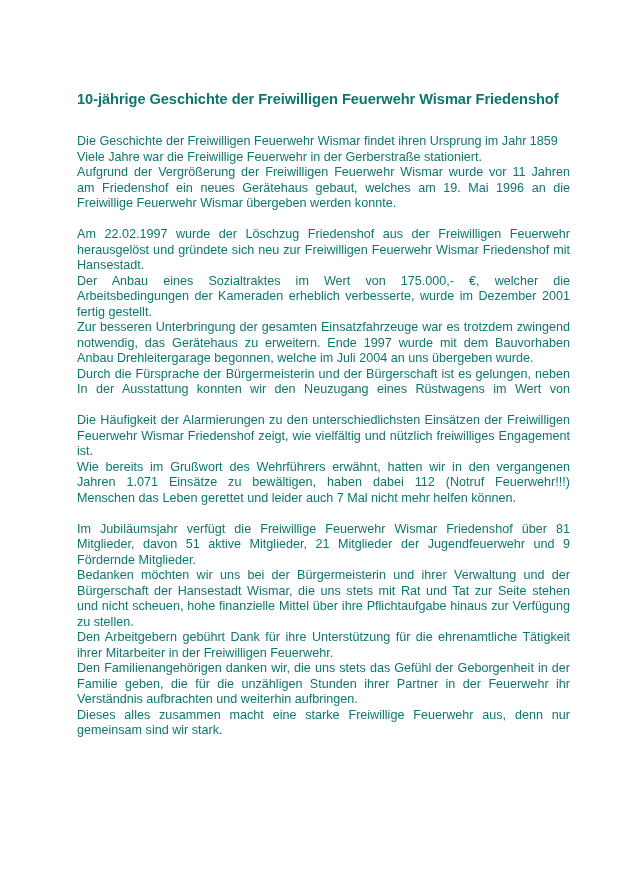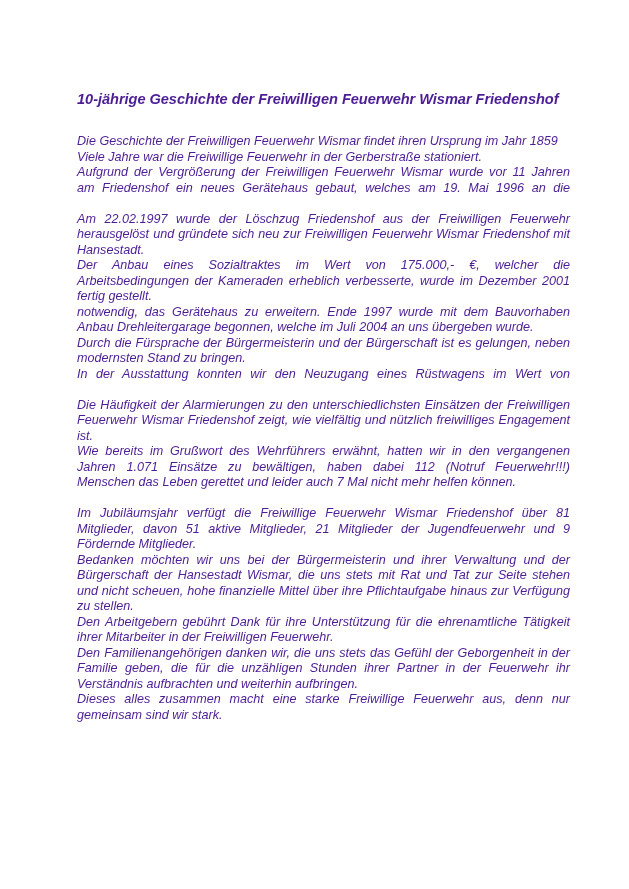--- a/index.html
+++ b/index.html
@@ -3,22 +3,21 @@
 <meta charset="utf-8">
 <style>
   html, body { margin: 0; padding: 0; background: #ffffff; }
   body { width: 629px; height: 889px; position: relative; overflow: hidden; }
   .page {
     position: absolute;
     left: 77px;
     top: 89px;
     width: 493px;
     font-family: "Liberation Sans", sans-serif;
-    color: #4c1d95;
-    font-style: italic;
+    color: #0f766e;
   }
   .title {
     font-size: 14.6px;
     font-weight: bold;
     margin: 0 0 25px 0;
     line-height: 20px;
     white-space: nowrap;
     letter-spacing: -0.05px;
   }
   .para {
@@ -34,32 +33,33 @@
 <body>
 
 <div class="page">
   <h1 class="title">10-jährige Geschichte der Freiwilligen Feuerwehr Wismar Friedenshof</h1>
   <div id="paragraphs">
       <div class="para">
         <span class="line last">Die Geschichte der Freiwilligen Feuerwehr Wismar findet ihren Ursprung im Jahr 1859</span>
         <span class="line last">Viele Jahre war die Freiwillige Feuerwehr in der Gerberstraße stationiert.</span>
         <span class="line">Aufgrund der Vergrößerung der Freiwilligen Feuerwehr Wismar wurde vor 11 Jahren</span>
         <span class="line">am Friedenshof ein neues Gerätehaus gebaut, welches am 19. Mai 1996 an die</span>
+        <span class="line last">Freiwillige Feuerwehr Wismar übergeben werden konnte.</span>
       </div>
       <div class="para">
         <span class="line">Am 22.02.1997 wurde der Löschzug Friedenshof aus der Freiwilligen Feuerwehr</span>
         <span class="line">herausgelöst und gründete sich neu zur Freiwilligen Feuerwehr Wismar Friedenshof mit</span>
         <span class="line last">Hansestadt.</span>
         <span class="line">Der Anbau eines Sozialtraktes im Wert von 175.000,- €, welcher die</span>
         <span class="line">Arbeitsbedingungen der Kameraden erheblich verbesserte, wurde im Dezember 2001</span>
         <span class="line last">fertig gestellt.</span>
+        <span class="line">Zur besseren Unterbringung der gesamten Einsatzfahrzeuge war es trotzdem zwingend</span>
         <span class="line">notwendig, das Gerätehaus zu erweitern. Ende 1997 wurde mit dem Bauvorhaben</span>
         <span class="line last">Anbau Drehleitergarage begonnen, welche im Juli 2004 an uns übergeben wurde.</span>
         <span class="line">Durch die Fürsprache der Bürgermeisterin und der Bürgerschaft ist es gelungen, neben</span>
-        <span class="line last">modernsten Stand zu bringen.</span>
         <span class="line">In der Ausstattung konnten wir den Neuzugang eines Rüstwagens im Wert von</span>
       </div>
       <div class="para">
         <span class="line">Die Häufigkeit der Alarmierungen zu den unterschiedlichsten Einsätzen der Freiwilligen</span>
         <span class="line">Feuerwehr Wismar Friedenshof zeigt, wie vielfältig und nützlich freiwilliges Engagement</span>
         <span class="line last">ist.</span>
         <span class="line">Wie bereits im Grußwort des Wehrführers erwähnt, hatten wir in den vergangenen</span>
         <span class="line">Jahren  1.071 Einsätze zu bewältigen, haben dabei 112 (Notruf Feuerwehr!!!)</span>
         <span class="line last">Menschen das Leben gerettet und leider auch 7 Mal nicht mehr helfen können.</span>
       </div>

